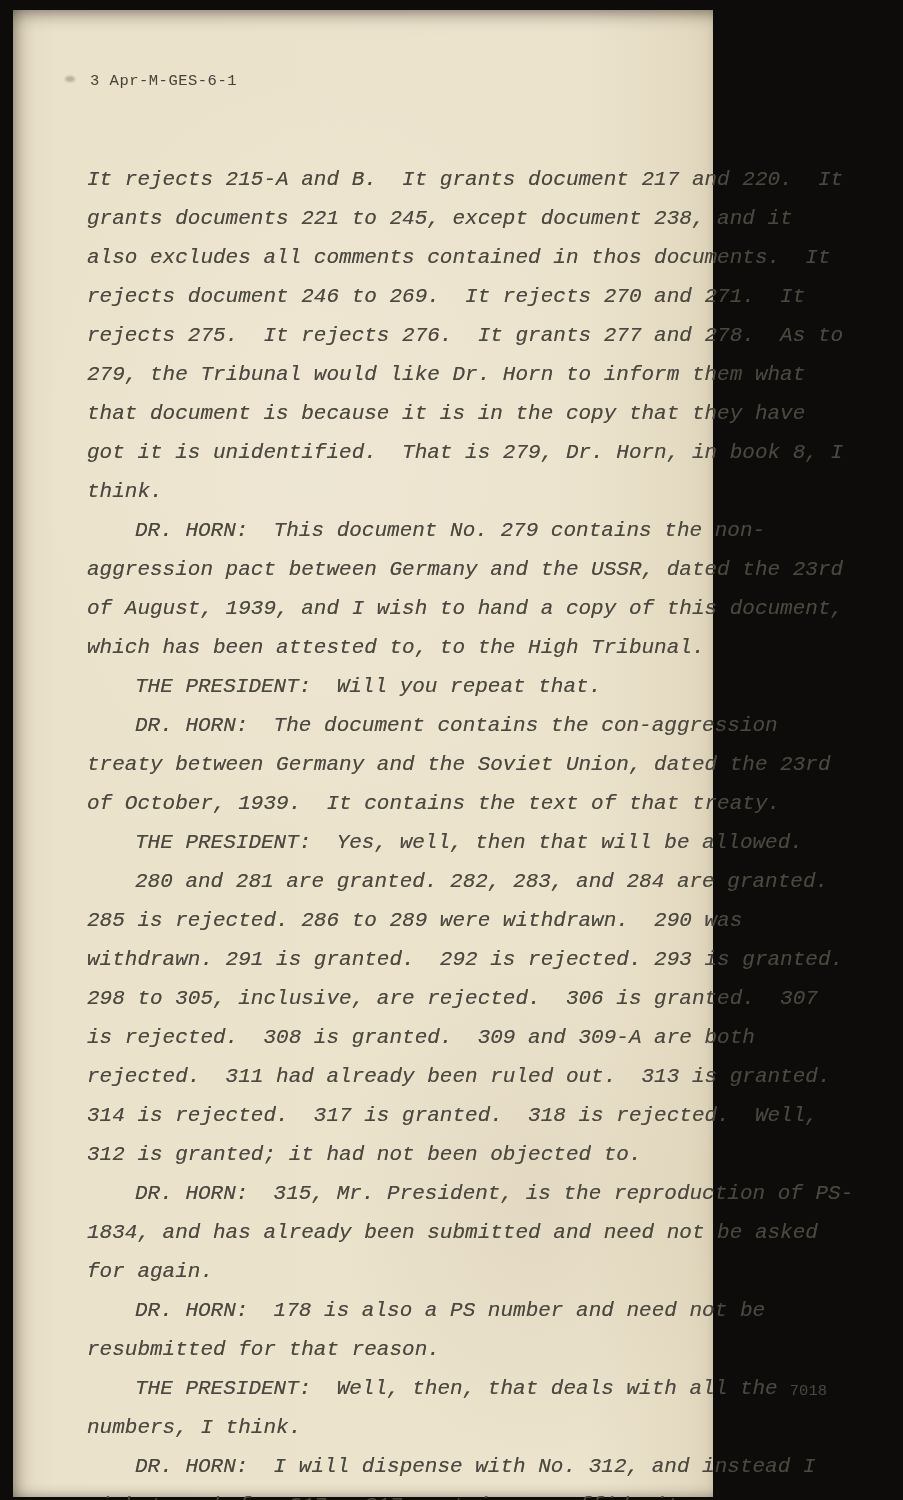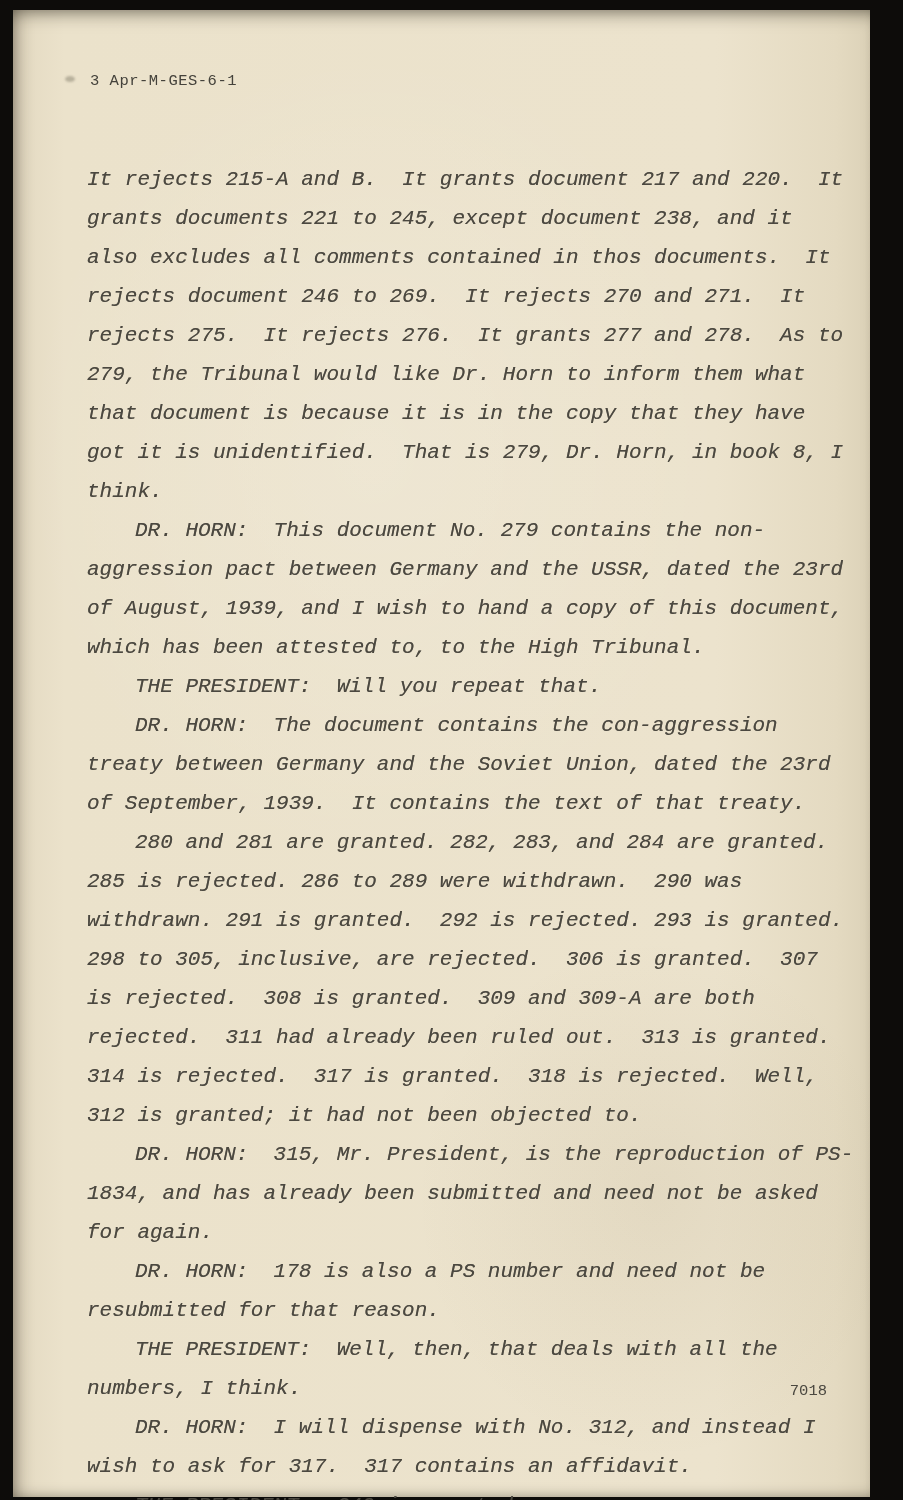--- a/index.html
+++ b/index.html
@@ -13,21 +13,21 @@
     height: 1500px;
     margin: 0 auto;
     background: #0d0c0a;
     overflow: hidden;
     font-family: "Liberation Mono", "DejaVu Sans Mono", monospace;
   }
   .paper {
     position: absolute;
     left: 13px;
     top: 10px;
-    width: 857px;
+    width: 700px;
     height: 1487px;
     background:
       radial-gradient(ellipse 60% 40% at 42% 30%, rgba(255,255,255,0.14), rgba(255,255,255,0) 70%),
       radial-gradient(ellipse 40% 25% at 75% 80%, rgba(120,100,60,0.08), rgba(120,100,60,0) 70%),
       linear-gradient(90deg, #e3d9c1 0%, #ebe2cb 6%, #ece3cd 82%, #e4dac1 96%, #dcd2b8 100%),
       #eae1ca;
     box-shadow: inset 0 14px 18px -12px rgba(30,25,15,0.55),
                 inset 14px 0 18px -12px rgba(30,25,15,0.45),
                 inset 0 -10px 14px -10px rgba(30,25,15,0.35);
     color: #4b4840;
@@ -81,21 +81,22 @@
 <body>
 
 <div class="scan">
   <div class="paper">
     <div class="smudge"></div>
     <div class="page-header">3 Apr-M-GES-6-1</div>
     <div class="doc-body">
         <p class="para">It rejects 215-A and B.  It grants document 217 and 220.  It grants documents 221 to 245, except document 238, and it also excludes all comments contained in thos documents.  It rejects document 246 to 269.  It rejects 270 and 271.  It rejects 275.  It rejects 276.  It grants 277 and 278.  As to 279, the Tribunal would like Dr. Horn to inform them what that document is because it is in the copy that they have got it is unidentified.  That is 279, Dr. Horn, in book 8, I think.</p>
         <p class="para indent">DR. HORN:  This document No. 279 contains the non-aggression pact between Germany and the USSR, dated the 23rd of August, 1939, and I wish to hand a copy of this document, which has been attested to, to the High Tribunal.</p>
         <p class="para indent">THE PRESIDENT:  Will you repeat that.</p>
-        <p class="para indent">DR. HORN:  The document contains the con-aggression treaty between Germany and the Soviet Union, dated the 23rd of September, 1939.  It contains the text of that treaty.</p>
+        <p class="para indent">DR. HORN:  The document contains the con-aggression treaty between Germany and the Soviet Union, dated the 23rd of October, 1939.  It contains the text of that treaty.</p>
+        <p class="para indent">THE PRESIDENT:  Yes, well, then that will be allowed.</p>
         <p class="para indent">280 and 281 are granted. 282, 283, and 284 are granted.  285 is rejected. 286 to 289 were withdrawn.  290 was withdrawn. 291 is granted.  292 is rejected. 293 is granted.  298 to 305, inclusive, are rejected.  306 is granted.  307 is rejected.  308 is granted.  309 and 309-A are both rejected.  311 had already been ruled out.  313 is granted.  314 is rejected.  317 is granted.  318 is rejected.  Well, 312 is granted; it had not been objected to.</p>
         <p class="para indent">DR. HORN:  315, Mr. President, is the reproduction of PS-1834, and has already been submitted and need not be asked for again.</p>
         <p class="para indent">DR. HORN:  178 is also a PS number and need not be resubmitted for that reason.</p>
         <p class="para indent">THE PRESIDENT:  Well, then, that deals with all the numbers, I think.</p>
         <p class="para indent">DR. HORN:  I will dispense with No. 312, and instead I wish to ask for 317.  317 contains an affidavit.</p>
         <p class="para indent">THE PRESIDENT:  240 is granted.</p>
       </div>
     <div class="page-number">7018</div>
   </div>
 </div>

